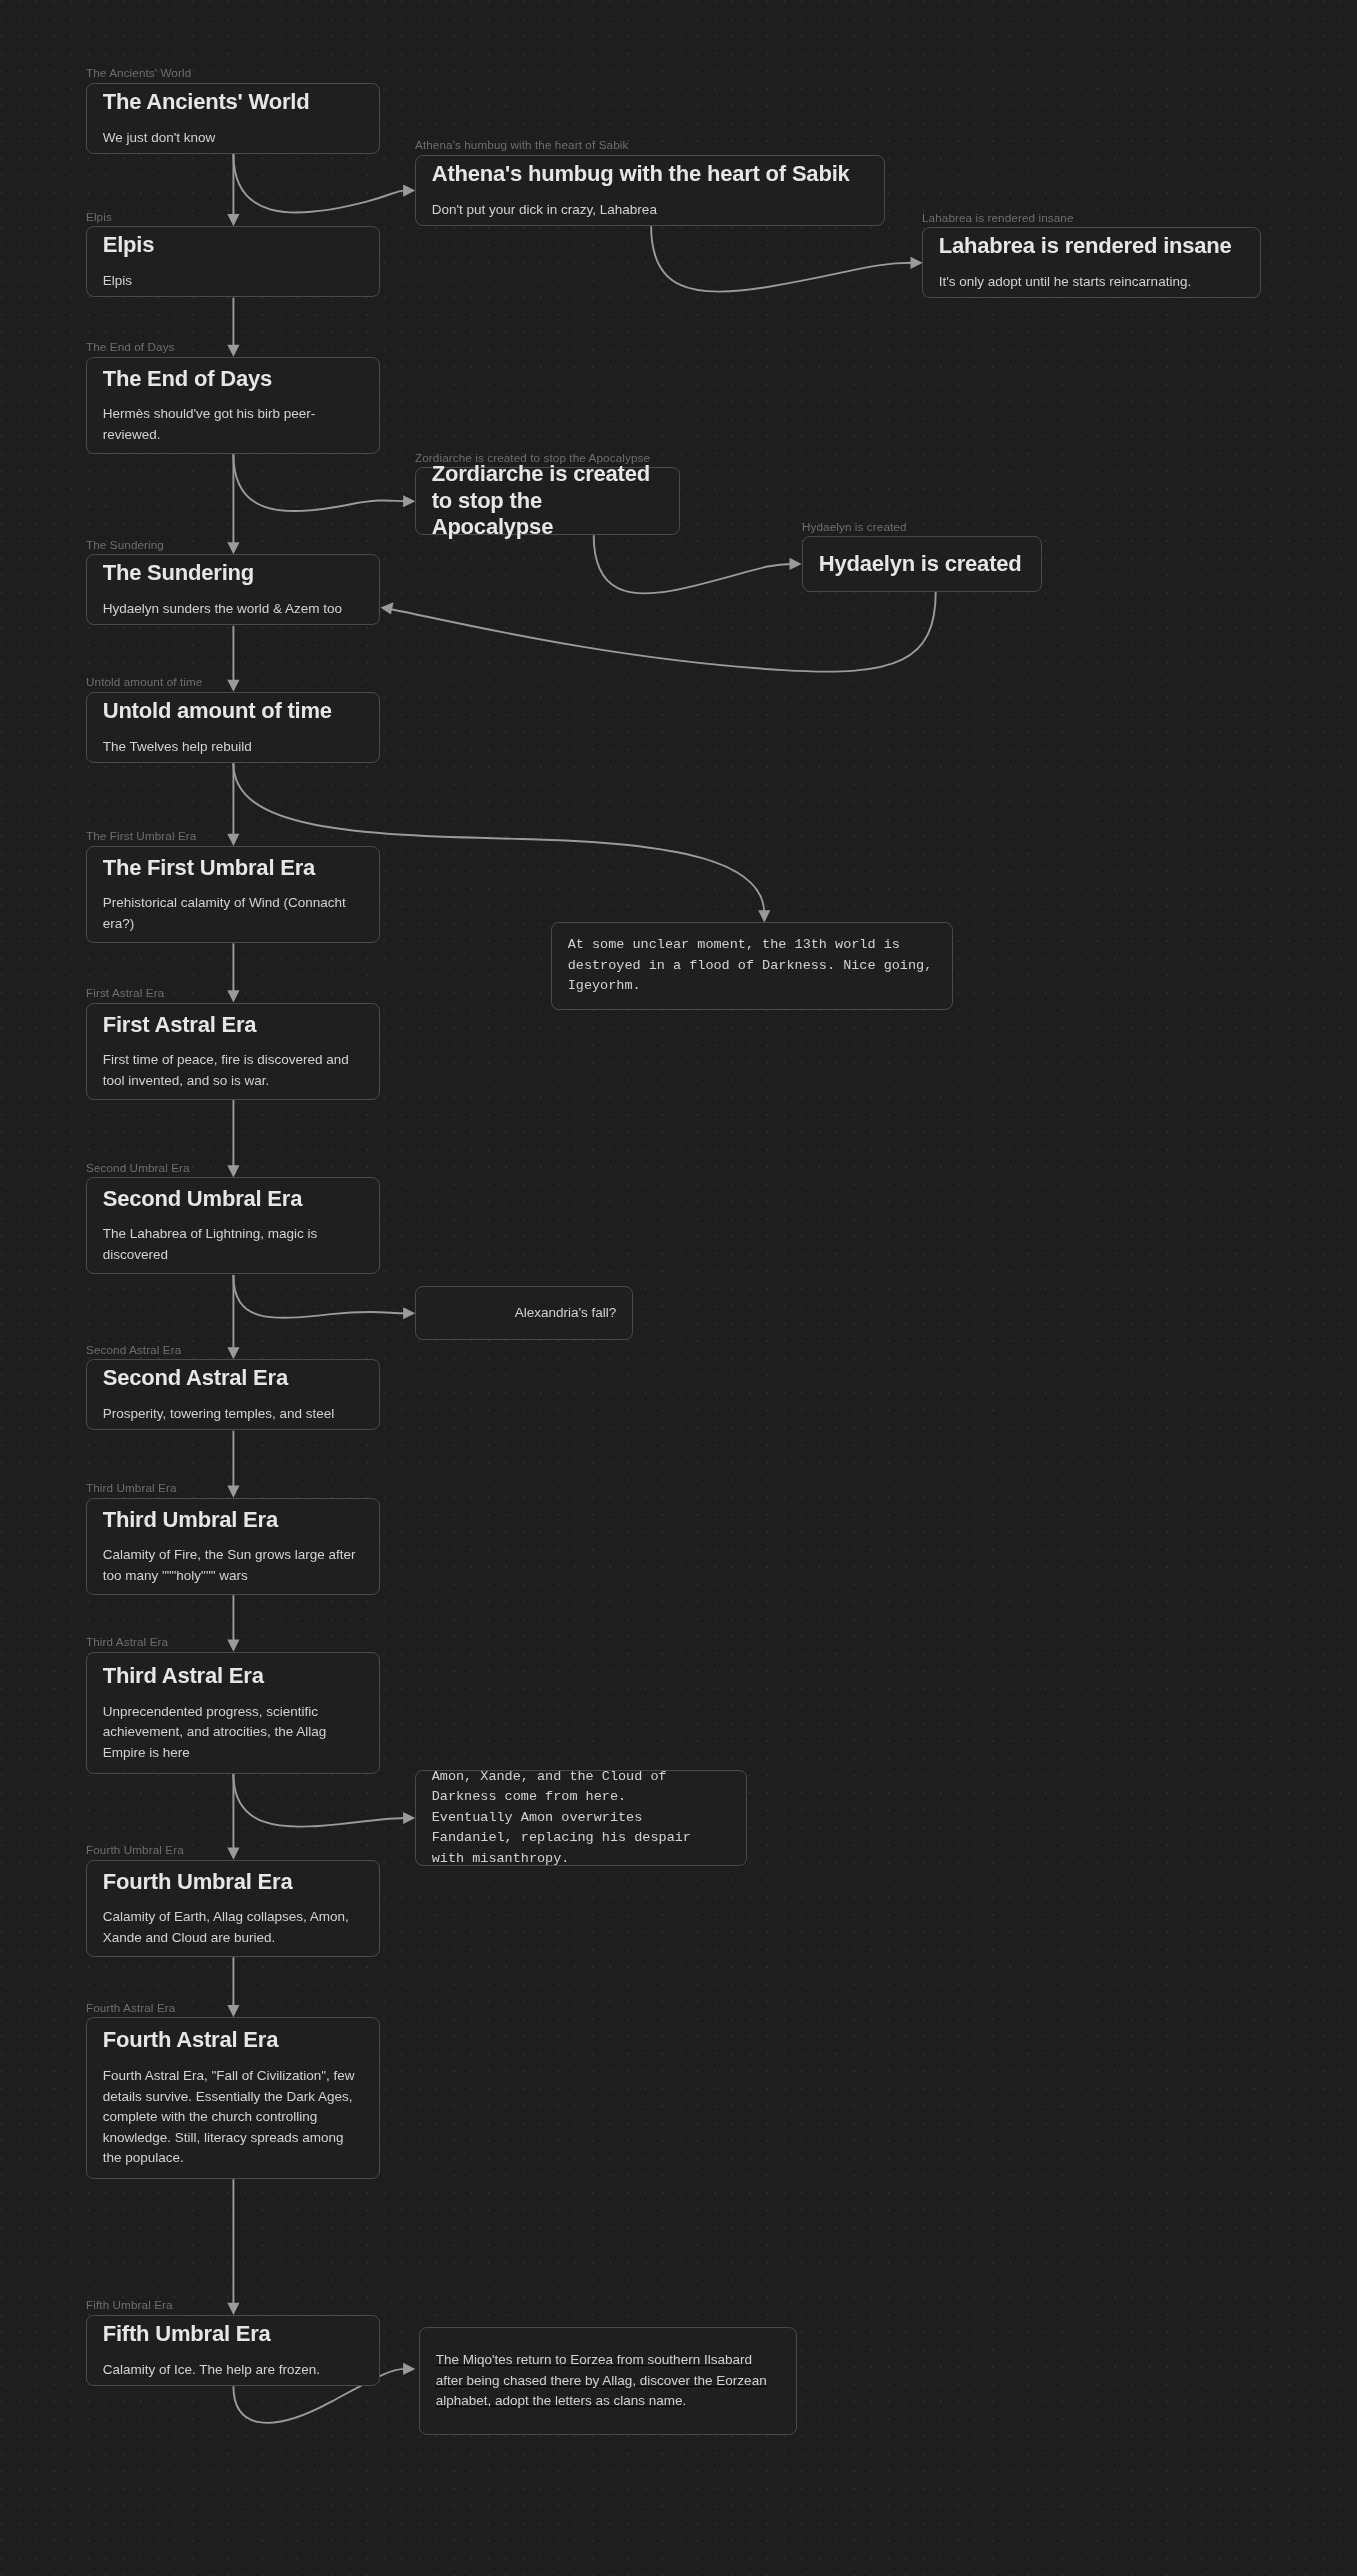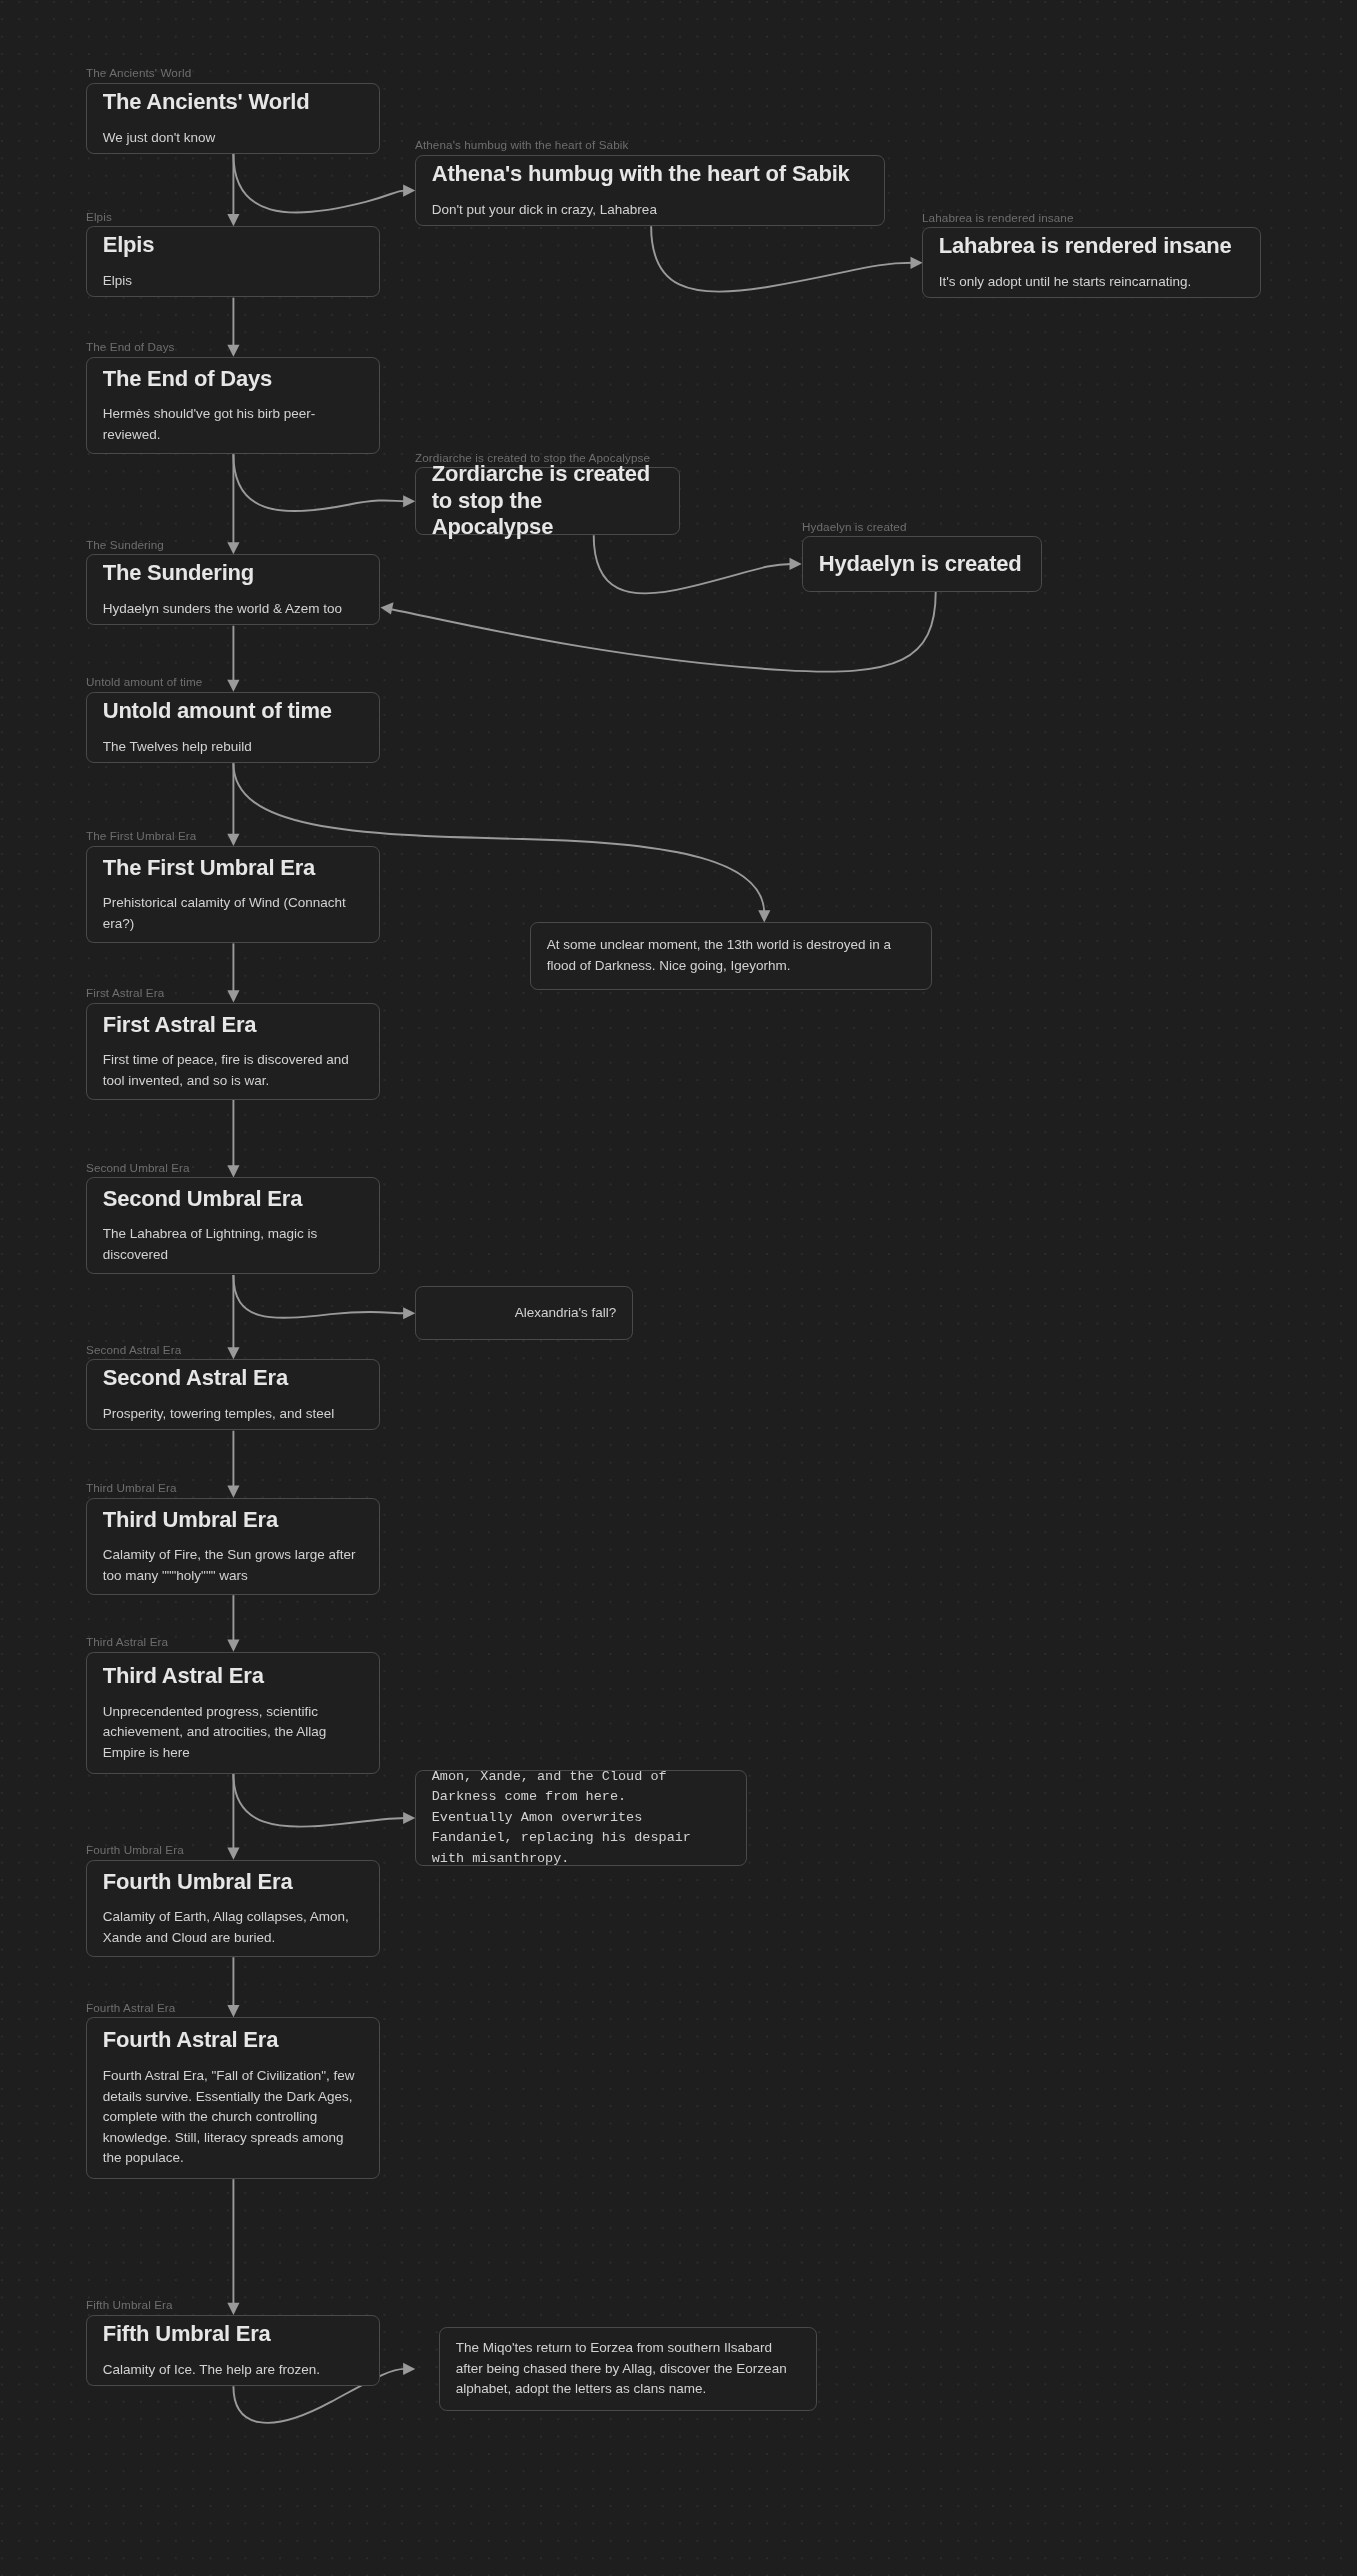--- a/index.html
+++ b/index.html
@@ -222,21 +222,21 @@
     <div class="node-title">Untold amount of time</div>
     <div class="node-body">The Twelves help rebuild</div>
   </div>
 
   <div class="node-label" style="left:86px; top:829px;">The First Umbral Era</div>
   <div class="node" style="left:86px; top:846px; width:294px; height:97px;">
     <div class="node-title">The First Umbral Era</div>
     <div class="node-body">Prehistorical calamity of Wind (Connacht era?)</div>
   </div>
 
-  <div class="node plain" style="left:530px; top:922px; width:402px; height:68px;">
+  <div class="node plain" style="left:551px; top:922px; width:402px; height:88px;font-family:Liberation Mono, monospace;">
     <div class="node-body">At some unclear moment, the 13th world is destroyed in a flood of Darkness. Nice going, Igeyorhm.</div>
   </div>
 
   <div class="node-label" style="left:86px; top:986px;">First Astral Era</div>
   <div class="node" style="left:86px; top:1003px; width:294px; height:97px;">
     <div class="node-title">First Astral Era</div>
     <div class="node-body">First time of peace, fire is discovered and tool invented, and so is war.</div>
   </div>
 
   <div class="node-label" style="left:86px; top:1161px;">Second Umbral Era</div>
@@ -283,19 +283,19 @@
     <div class="node-title">Fourth Astral Era</div>
     <div class="node-body">Fourth Astral Era, "Fall of Civilization", few details survive. Essentially the Dark Ages, complete with the church controlling knowledge. Still, literacy spreads among the populace.</div>
   </div>
 
   <div class="node-label" style="left:86px; top:2298px;">Fifth Umbral Era</div>
   <div class="node" style="left:86px; top:2315px; width:294px; height:71px;">
     <div class="node-title">Fifth Umbral Era</div>
     <div class="node-body">Calamity of Ice. The help are frozen.</div>
   </div>
 
-  <div class="node plain" style="left:439px; top:2327px; width:378px; height:84px;">
+  <div class="node plain" style="left:419px; top:2327px; width:378px; height:108px;text-decoration:underline;">
     <div class="node-body">The Miqo'tes return to Eorzea from southern Ilsabard after being chased there by Allag, discover the Eorzean alphabet, adopt the letters as clans name.</div>
   </div>
 
 
 </div>
 
 
 </body></html>

